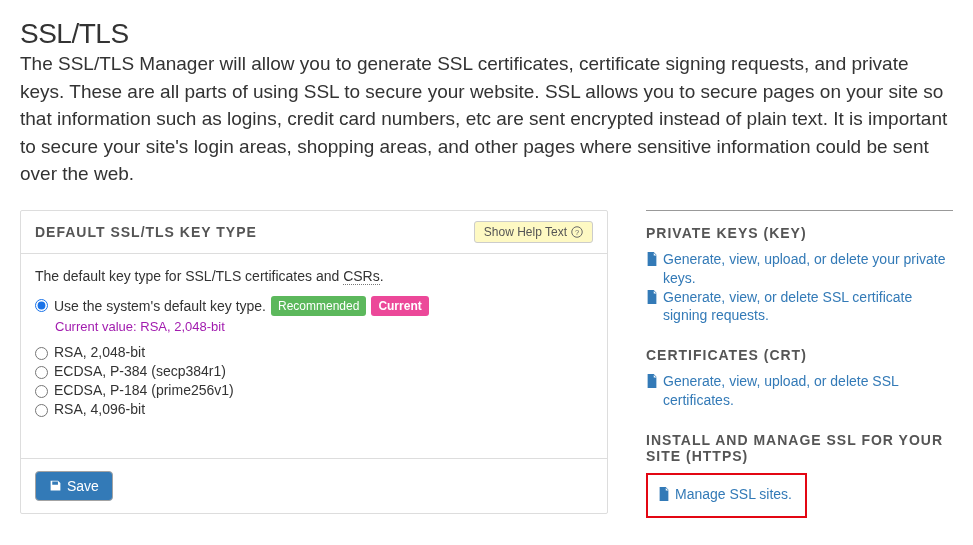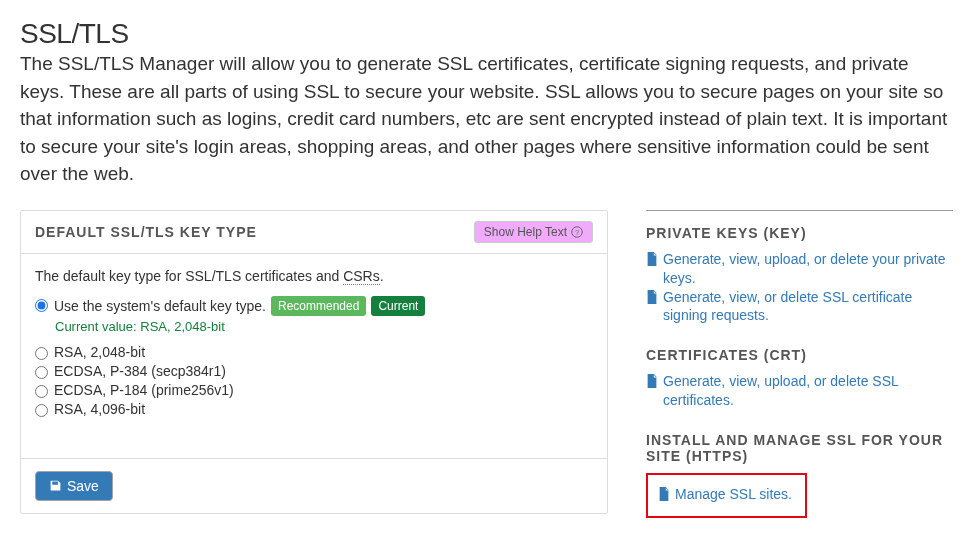--- a/index.html
+++ b/index.html
@@ -5,33 +5,33 @@
 * { box-sizing: border-box; margin: 0; padding: 0; }
 body { font-family: -apple-system, BlinkMacSystemFont, "Segoe UI", Helvetica, Arial, sans-serif; font-size: 14px; color: #333; background: #fff; padding: 18px 20px; width: 973px; }
 h1 { font-size: 28px; font-weight: 300; color: #333; letter-spacing: -0.5px; }
 .intro { font-size: 19px; line-height: 1.45; color: #333; margin-bottom: 22px; max-width: 930px; }
 .cols { display: flex; gap: 38px; }
 .left { flex: 0 0 588px; }
 .right { flex: 1; border-top: 1px solid #999; padding-top: 14px; }
 .panel { border: 1px solid #ddd; border-radius: 2px; }
 .panel-header { display: flex; justify-content: space-between; align-items: center; padding: 10px 14px 10px 14px; border-bottom: 1px solid #ddd; }
 .panel-title { font-size: 14px; font-weight: 600; letter-spacing: 1px; color: #555; }
-.help-btn { background: #f0abfc; border: 1px solid #ccc; border-radius: 3px; padding: 3px 9px; font-size: 12px; color: #555; cursor: pointer; display: inline-flex; align-items: center; gap: 4px; }
+.help-btn { background: #fef9c3; border: 1px solid #ccc; border-radius: 3px; padding: 3px 9px; font-size: 12px; color: #555; cursor: pointer; display: inline-flex; align-items: center; gap: 4px; }
 .help-btn svg { width: 12px; height: 12px; }
 .panel-body { padding: 14px 14px 2px 14px; }
 .desc { font-size: 14px; color: #333; margin-bottom: 12px; }
 .desc .dotted { border-bottom: 1px dotted #777; }
 .opts { padding-left: 0; }
 .opt { display: flex; align-items: flex-start; gap: 6px; margin-bottom: 3px; font-size: 14px; }
 .opt input[type="radio"] { margin-top: 3px; accent-color:#1a73e8; }
 .opt-lbl { display: flex; flex-wrap: wrap; align-items: center; gap: 5px; }
 .badge { display: inline-block; font-size: 12px; color: #fff; padding: 1px 7px; border-radius: 3px; line-height: 1.5; }
 .badge-green { background: #5cb85c; }
-.badge-blue { background: #15803d; }
-.cv { font-size: 13px; color: #15803d; margin-left: 20px; margin-top: 1px; margin-bottom: 10px; }
+.badge-blue { background: #ec4899; font-weight: bold; }
+.cv { font-size: 13px; color: #a21caf; margin-left: 20px; margin-top: 1px; margin-bottom: 10px; }
 .panel-footer { border-top: 1px solid #ddd; padding: 12px 14px; }
 .save-btn { background: #337ab7; color: #fff; border: 1px solid #a3a3a3; border-radius: 4px; padding: 6px 13px; font-size: 14px; cursor: pointer; display: inline-flex; align-items: center; gap: 5px; }
 .save-btn svg { width: 13px; height: 13px; fill: #fff; }
 .section-h { font-size: 14px; font-weight: 600; letter-spacing: 1px; color: #555; margin-bottom: 9px; margin-top: 0; }
 .section-h.mt { margin-top: 22px; }
 .link { color: #337ab7; text-decoration: none; font-size: 14px; display: inline-flex; align-items: flex-start; gap: 5px; line-height: 1.35; cursor:pointer; }
 .link svg { width: 12px; height: 14px; fill: #337ab7; flex: none; margin-top: 2px; }
 .highlight-box { border: 2px solid #e30613; padding: 10px 10px 12px 10px; width: 161px; margin-top: 7px; }
 </style>
 </head>

